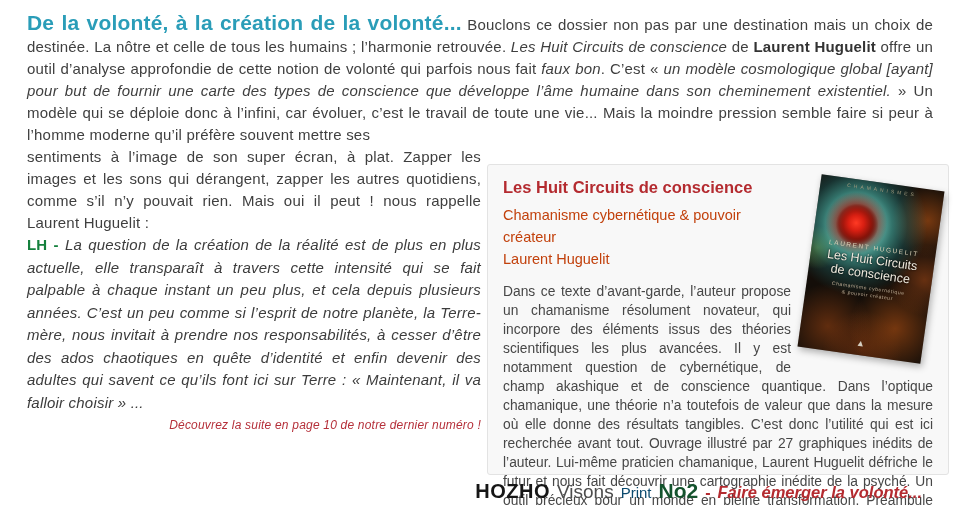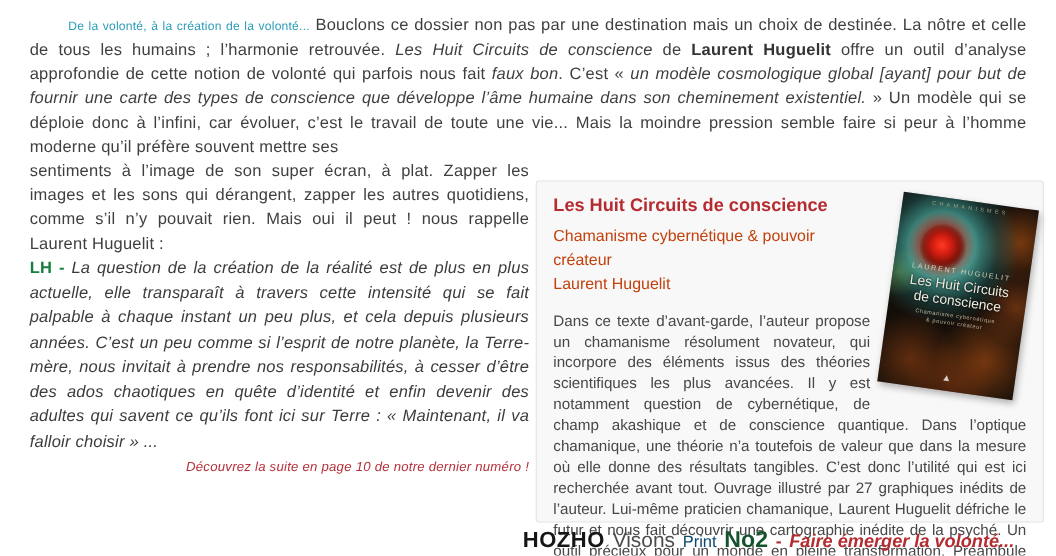--- a/index.html
+++ b/index.html
@@ -13,21 +13,21 @@
   .page{position:relative;width:960px;height:505px;background:#fff;}
 
   
   .toptext{
     margin:12px 27px 0 27px;
     width:906px;
     font-size:15px;line-height:22px;
     text-align:justify;
     letter-spacing:.2px;
   }
-  .lead{color:#2a9db8;font-weight:normal;font-size:11px;margin-left:35px;}
+  .lead{color:#2a9db8;font-weight:bold;font-size:21px;}
   .it{font-style:italic;}
   .bd{font-weight:bold;color:#333;}
 
   
   .leftcol{
     margin:0 0 0 27px;
     width:454px;
     font-size:15px;line-height:22px;
     text-align:justify;
     letter-spacing:.2px;

